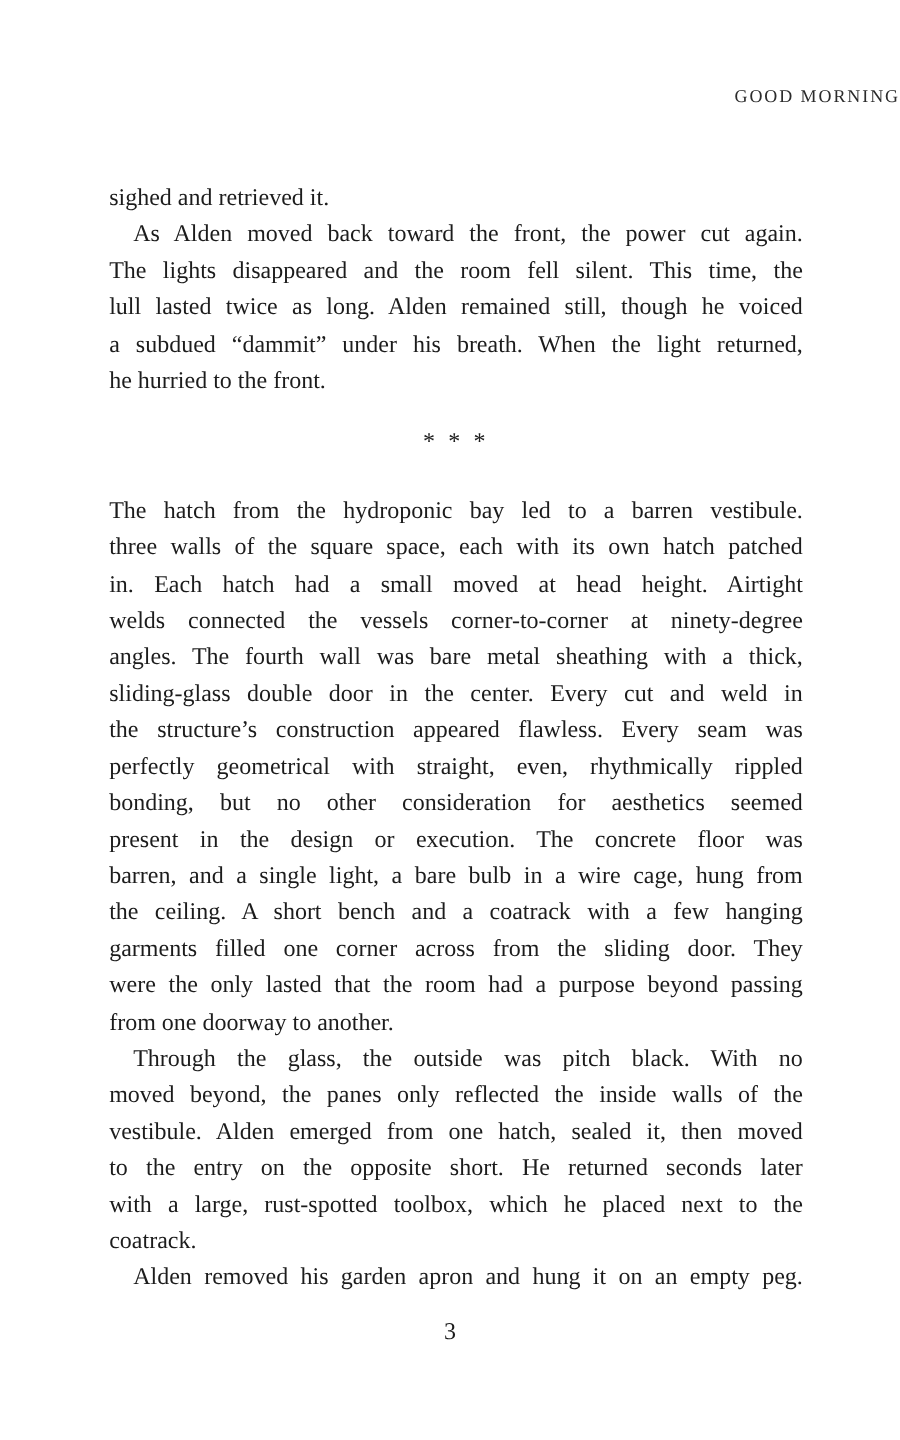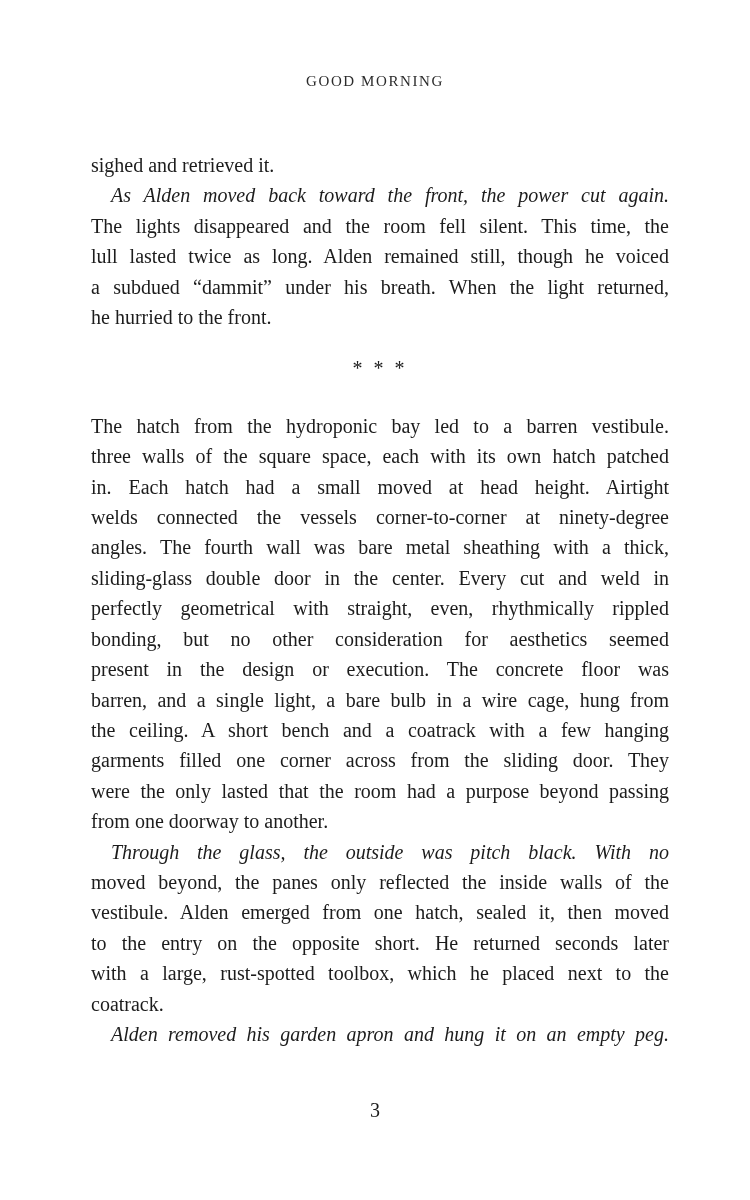--- a/index.html
+++ b/index.html
@@ -14,21 +14,21 @@
     background: #ffffff;
     font-family: "Liberation Serif", "DejaVu Serif", serif;
     color: #1e1e1e;
     overflow: hidden;
   }
   .running-header {
     position: absolute;
     top: 73px;
     left: 0;
     width: 100%;
-    text-align: center;
+    text-align: right;
     font-size: 15px;
     letter-spacing: 1.6px;
     color: #2b2b2b;
   }
   .text-block {
     position: absolute;
     top: 109px;
     left: 91px;
     width: 578px;
     font-size: 20px;
@@ -39,21 +39,20 @@
   .paragraph { margin: 0; }
   .line {
     text-align: justify;
     text-align-last: justify;
   }
   .line.last {
     text-align-last: left;
   }
   .line.indent {
     text-indent: 20px;
-    font-style: italic;
   }
   .scene-break {
     text-align: center;
     text-align-last: center;
     letter-spacing: 3px;
     margin-top: 21px;
     margin-bottom: 27px;
     color: #1c1c1c;
   }
   .page-number {
@@ -84,20 +83,21 @@
         <div class="line last">he hurried to the front.</div>
       </div>
       <div class="scene-break">* * *</div>
       <div class="paragraph">
         <div class="line">The hatch from the hydroponic bay led to a barren vestibule.</div>
         <div class="line">three walls of the square space, each with its own hatch patched</div>
         <div class="line">in. Each hatch had a small moved at head height. Airtight</div>
         <div class="line">welds connected the vessels corner-to-corner at ninety-degree</div>
         <div class="line">angles. The fourth wall was bare metal sheathing with a thick,</div>
         <div class="line">sliding-glass double door in the center. Every cut and weld in</div>
+        <div class="line">the structure’s construction appeared flawless. Every seam was</div>
         <div class="line">perfectly geometrical with straight, even, rhythmically rippled</div>
         <div class="line">bonding, but no other consideration for aesthetics seemed</div>
         <div class="line">present in the design or execution. The concrete floor was</div>
         <div class="line">barren, and a single light, a bare bulb in a wire cage, hung from</div>
         <div class="line">the ceiling. A short bench and a coatrack with a few hanging</div>
         <div class="line">garments filled one corner across from the sliding door. They</div>
         <div class="line">were the only lasted that the room had a purpose beyond passing</div>
         <div class="line last">from one doorway to another.</div>
       </div>
       <div class="paragraph">

